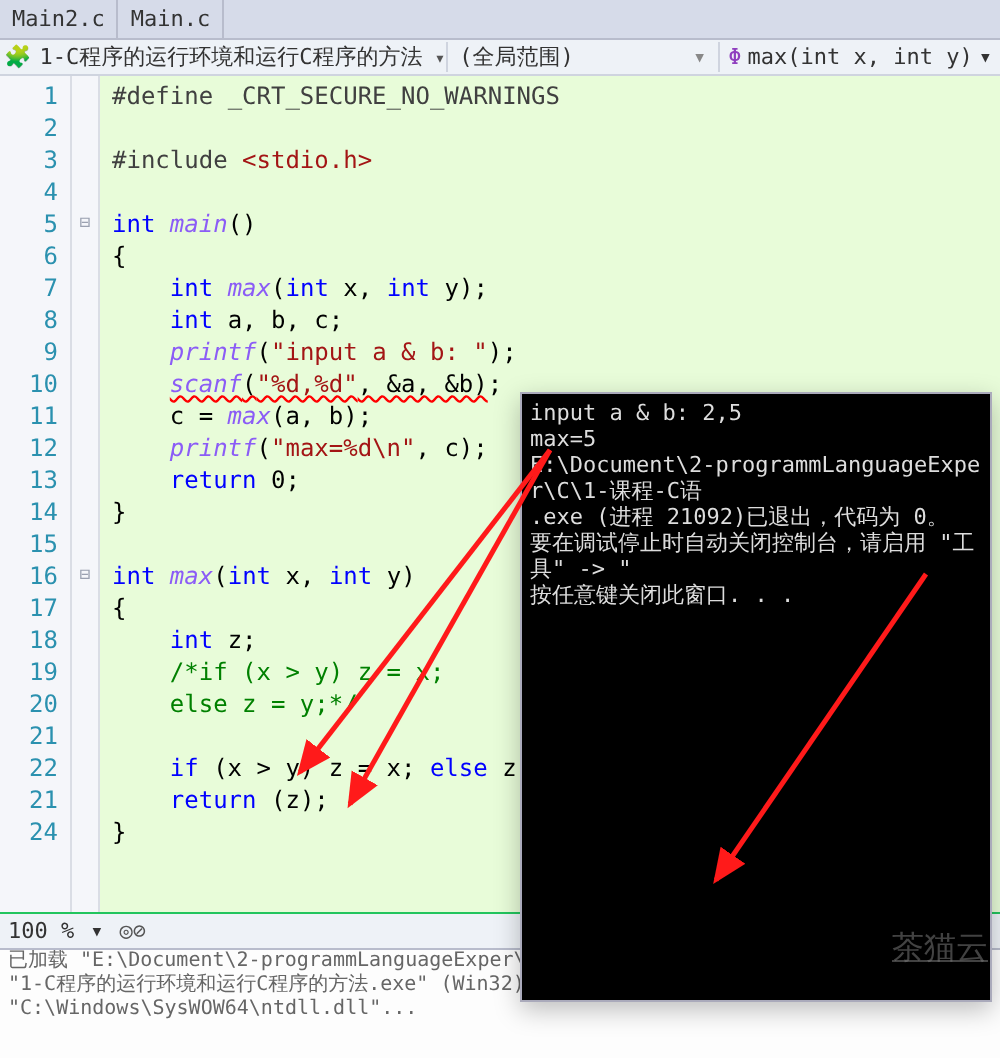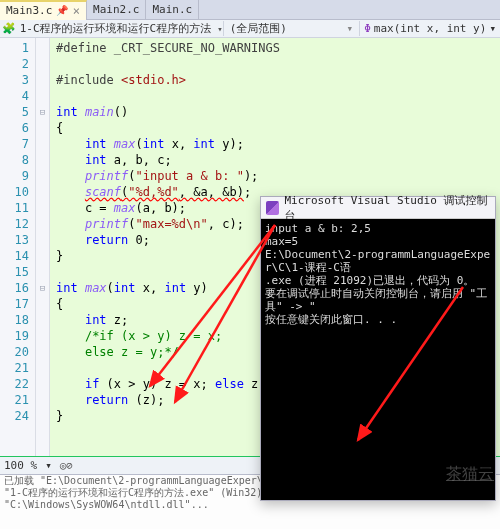--- a/index.html
+++ b/index.html
@@ -38,25 +38,20 @@
   .vs-icon { width: 14px; height: 14px; background: linear-gradient(135deg,#7b3fbf 50%,#b06fe0 50%); border-radius: 2px; }
   .console-body { flex: 1; background: #000; color: #ddd; font-family: Consolas, monospace; font-size: 11px; padding: 3px 4px; line-height: 13px; white-space: pre-wrap; word-break: break-all; position: relative; }
   .watermark { position: absolute; right: 6px; bottom: 44px; font-size: 16px; color: rgba(120,120,120,.55); font-family: "Microsoft YaHei"; pointer-events: none; text-decoration: underline; }
   svg.arrows { position: absolute; left: 0; top: 0; pointer-events: none; }
   .drop-ico::after { content: "▾"; font-size: 9px; color: #555; margin-left: 2px; }
 </style>
 </head>
 <body>
 
 <div class="top-bar">
-  <div class="tab active">
-    <span>Main3.c</span>
-    <span class="pin">📌</span>
-    <span class="close">×</span>
-  </div>
   <div class="tab">
     <span>Main2.c</span>
   </div>
   <div class="tab">
     <span>Main.c</span>
   </div>
 </div>
 
 <div class="sub-bar">
   <div class="sub-left">
@@ -140,24 +135,20 @@
 </div>
 
 <div class="output-panel">
   <div class="out-body" id="outbody">
       <div>已加载 "E:\Document\2-programmLanguageExper\C\1-课程-C语言及程序设计\...</div>
       <div>"1-C程序的运行环境和运行C程序的方法.exe" (Win32):  已加载 "C:\Windows\SysWOW64\ntdll.dll"...</div>
     </div>
 </div>
 
 <div class="console">
-  <div class="console-title">
-    <span class="vs-icon"></span>
-    <span>Microsoft Visual Studio 调试控制台</span>
-  </div>
   <div class="console-body" id="consbody"><div>input a &amp; b: 2,5</div><div>max=5</div><div></div><div>E:\Document\2-programmLanguageExper\C\1-课程-C语</div><div>.exe (进程 21092)已退出，代码为 0。</div><div>要在调试停止时自动关闭控制台，请启用 "工具" -&gt; "</div><div>按任意键关闭此窗口. . .</div></div>
 </div>
 
 <svg class="arrows" width="500" height="529">
   <defs>
     <marker id="ah" markerWidth="8" markerHeight="8" refX="6" refY="3" orient="auto">
       <path d="M0,0 L7,3 L0,6 Z" fill="#ff1a1a"></path>
     </marker>
   </defs>
   <line x1="275" y1="225" x2="150" y2="386" stroke="#ff1a1a" stroke-width="2.5" marker-end="url(#ah)"></line>

